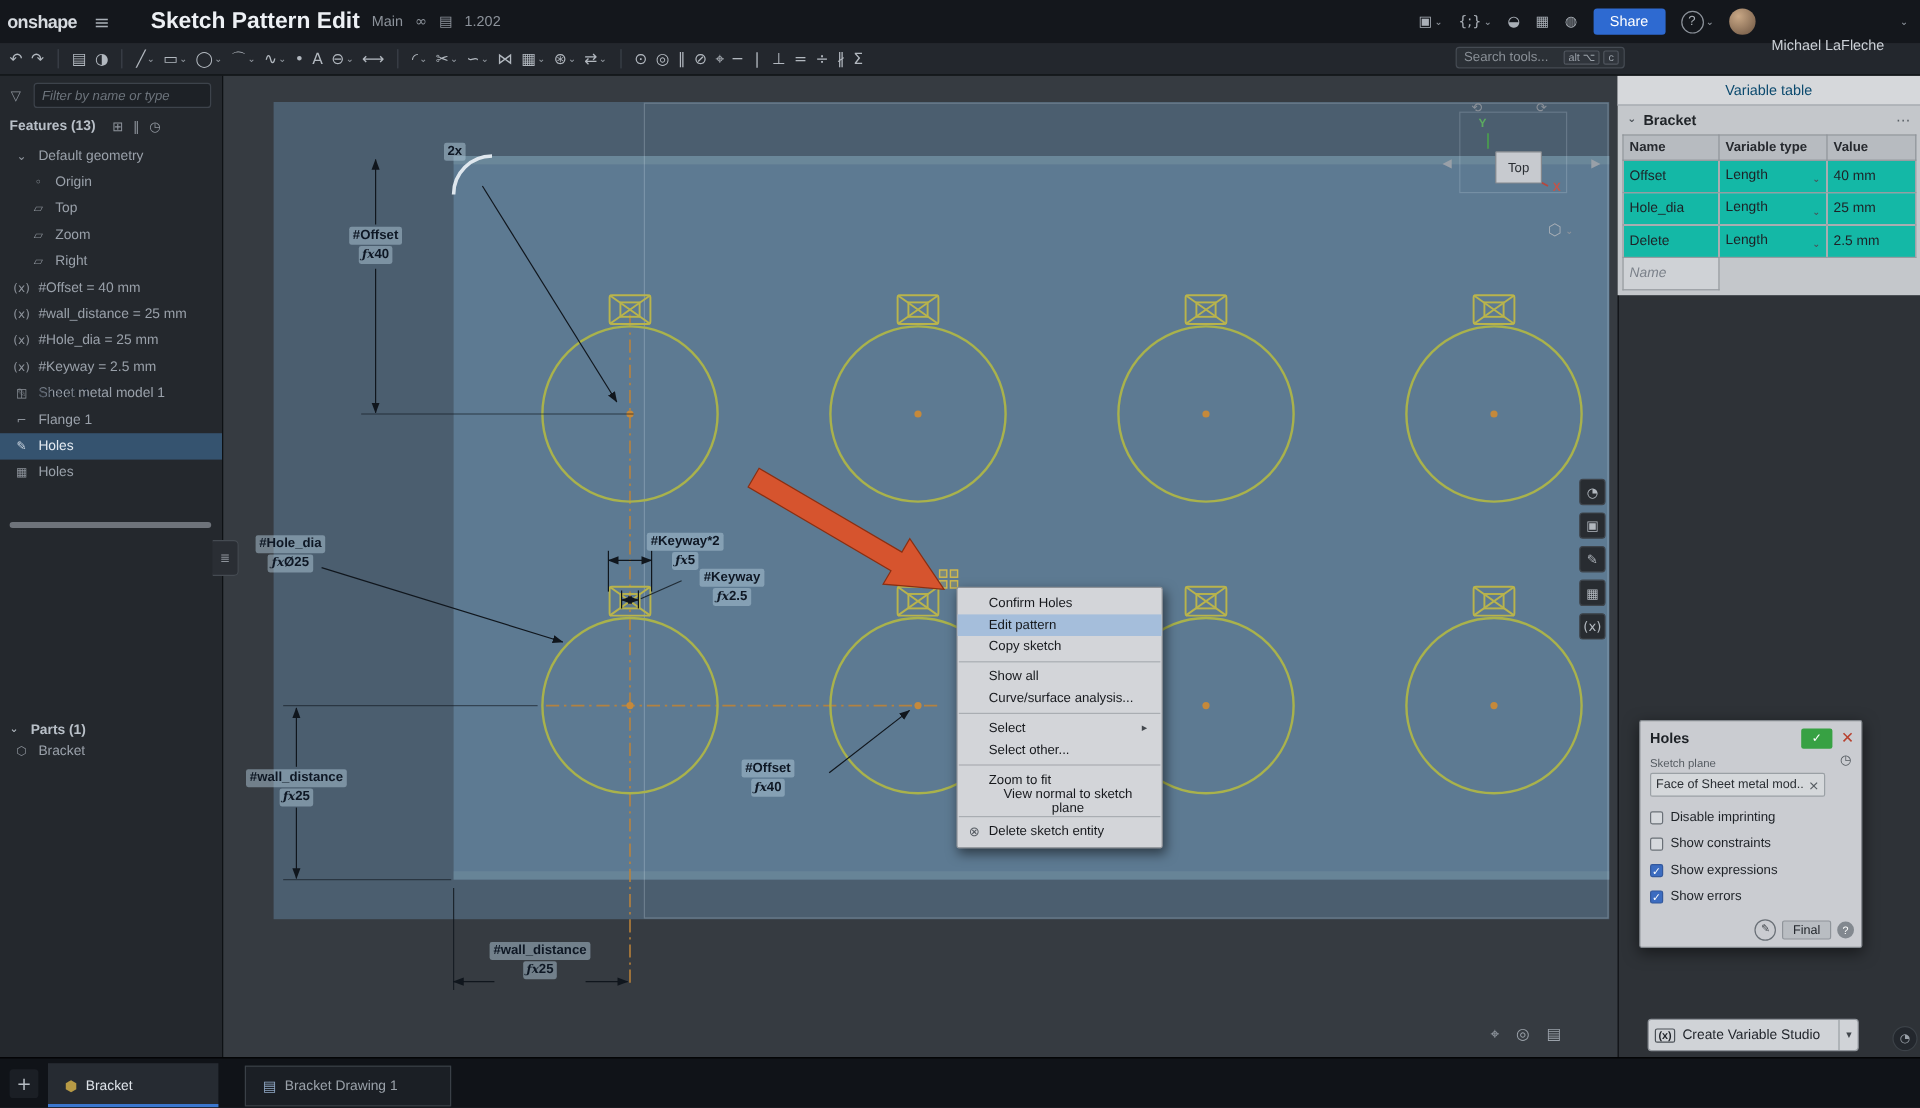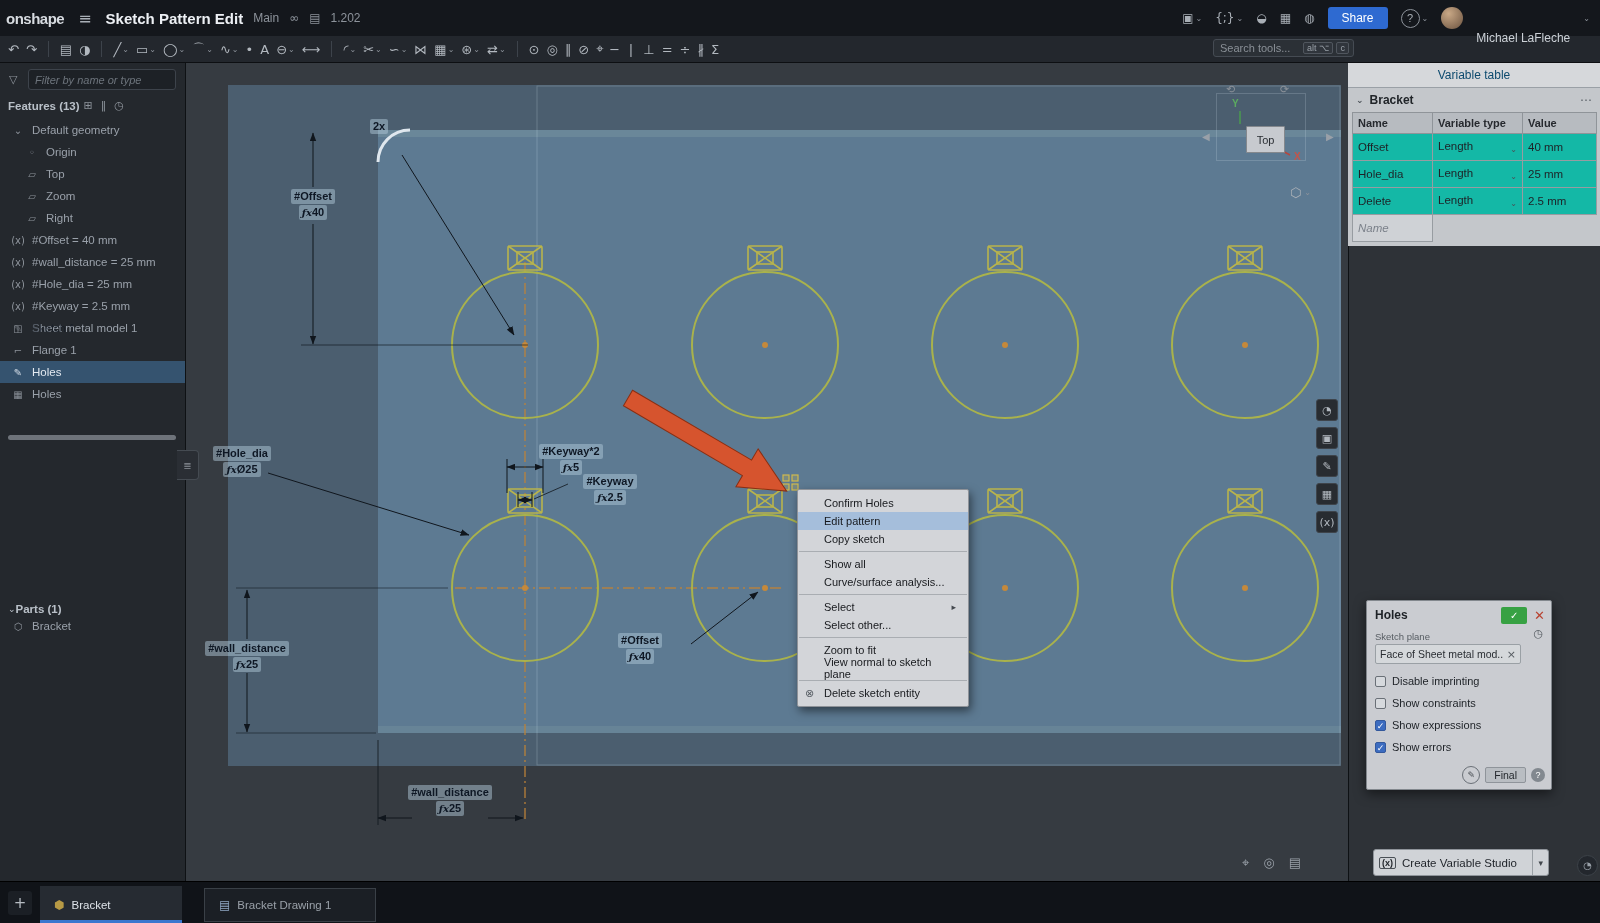--- a/index.html
+++ b/index.html
@@ -2,21 +2,21 @@
 <html><head>
 <meta charset="utf-8">
 <style>
   html,body{margin:0;padding:0;background:#0b0d10;}
   #app{position:relative;width:1600px;height:923px;background:#363b41;font-family:"Liberation Sans",sans-serif;overflow:hidden;color:#c6cbd1;}
   .glyph{font-family:"DejaVu Sans",sans-serif;}
   
   #topbar{position:absolute;left:0;top:0;width:100%;height:36px;background:#14171c;display:flex;align-items:center;gap:10px;padding:0 10px 0 6px;box-sizing:border-box;z-index:30;}
   .logo{font-weight:bold;font-size:15px;color:#d7dbe0;letter-spacing:-0.5px;}
   .burger{font-size:16px;color:#a9afb6;margin-left:4px;}
-  .doc-title{font-size:15px;font-weight:bold;color:#edf0f4;margin-left:4px;white-space:nowrap;}
+  .doc-title{font-size:19px;font-weight:bold;color:#edf0f4;margin-left:24px;white-space:nowrap;}
   .muted{color:#8d939b;font-size:12px;}
   .tb-right{margin-left:auto;display:flex;align-items:center;gap:13px;}
   .tbicon{color:#a9afb6;font-size:12px;display:flex;align-items:center;gap:2px;}
   .caret{font-size:8px;color:#8d939b;}
   .share{background:#2e6ad1;color:#fff;font-size:12px;padding:4px 14px;border-radius:3px;}
   .helpc{width:17px;height:17px;border:1px solid #8d939b;border-radius:50%;font-size:11px;display:flex;align-items:center;justify-content:center;color:#a9afb6;}
   .avatar{width:22px;height:22px;border-radius:50%;background:radial-gradient(circle at 35% 30%,#c9a886,#6b5340);}
   .uname{font-size:12px;color:#ccd1d7;white-space:nowrap;margin-top:39px;}
   
   #toolbar{position:absolute;left:0;top:36px;width:100%;height:27px;background:#23272d;border-bottom:1px solid #0d0f12;display:flex;align-items:center;padding:0 8px;box-sizing:border-box;z-index:29;}
@@ -25,38 +25,38 @@
   .tb-sep{width:1px;height:16px;background:#3d434b;margin:0 4px;}
   #search-tools{position:absolute;left:1213px;top:3px;display:flex;align-items:center;gap:3px;background:#2b3036;border:1px solid #454b53;border-radius:3px;padding:1px 4px;}
   #search-tools input{background:transparent;border:none;outline:none;color:#9aa1a9;font-size:11px;width:78px;font-family:inherit;}
   #search-tools input::placeholder{color:#8a9097;}
   kbd.sc{border:1px solid #50565e;background:#30353c;color:#9aa1a9;font-size:9px;padding:0 3px;border-radius:2px;font-family:inherit;}
   
   #leftpanel{position:absolute;left:0;top:63px;width:186px;height:818px;background:#24282d;border-right:1px solid #0e1114;box-sizing:border-box;z-index:10;}
   .flt{position:absolute;left:9px;top:10px;color:#8d939b;font-size:11px;}
   #filter-input{position:absolute;left:28px;top:6px;width:148px;height:21px;background:#1d2126;border:1px solid #3d434b;border-radius:3px;color:#aab0b8;font-size:11px;padding:0 6px;box-sizing:border-box;font-family:inherit;}
   #filter-input::placeholder{color:#6d747c;font-style:italic;}
-  .phead{position:absolute;left:8px;display:flex;align-items:center;gap:0;font-size:11.5px;font-weight:bold;color:#b9c0c8;width:172px;}
+  .phead{position:absolute;left:8px;display:flex;align-items:flex-start;gap:10px;font-size:11.5px;font-weight:bold;color:#b9c0c8;width:172px;}
   #feat-icons{display:flex;gap:8px;margin-left:4px;color:#8d939b;font-weight:normal;font-size:11px;}
   #feature-tree{position:absolute;left:0;top:56px;width:100%;}
   #parts-list{position:absolute;left:0;top:552px;width:100%;}
   .trow{height:22px;display:flex;align-items:center;gap:6px;padding-left:10px;font-size:11.5px;color:#9aa1aa;box-sizing:border-box;}
   .trow .ticon{width:16px;text-align:center;font-size:10px;color:#8d939b;font-family:"DejaVu Sans",sans-serif;flex:none;}
   .trow.sel{background:#35536f;color:#e4eaf1;}
   .trow.sel .ticon{color:#cfd9e4;}
   .trow.dim{opacity:0.55;}
   #scroll-thumb{position:absolute;left:8px;top:372px;width:168px;height:5px;border-radius:3px;background:#6e737a;}
   #panel-handle{position:absolute;left:177px;top:450px;width:21px;height:28px;background:#2a2e34;border:1px solid #454b52;border-left:none;border-radius:0 4px 4px 0;z-index:11;display:flex;align-items:center;justify-content:center;color:#8d939b;font-size:10px;}
   
   #canvas{position:absolute;left:186px;top:63px;width:1162px;height:818px;z-index:1;overflow:hidden;}
   .dim{position:absolute;text-align:center;font-size:11px;color:#0e1724;line-height:15px;z-index:5;}
   .chip{background:rgba(173,197,214,0.5);padding:0 3px;border-radius:2px;display:table;margin:0 auto 1px;font-weight:bold;white-space:nowrap;}
   .chip i{font-style:italic;font-weight:600;font-family:"DejaVu Serif",serif;font-size:10px;}
   #ctx-menu{position:absolute;left:611px;top:426px;width:170px;background:#d3d5d9;border:1px solid #8e9298;box-shadow:2px 4px 10px rgba(0,0,0,0.5);padding:4px 0;z-index:20;border-radius:2px;}
-  .mrow{position:relative;height:18px;display:flex;align-items:center;padding:0 12px 0 26px;font-size:11px;color:#17191d;}
+  .mrow{position:relative;height:18px;display:flex;align-items:center;padding:0 12px 0 26px;font-size:11px;color:#17191d;text-align:center;}
   .mrow.hl{background:#a5bedb;}
   .micon{position:absolute;left:7px;width:14px;font-size:11px;color:#565c63;}
   .msub{margin-left:auto;font-size:9px;color:#43484e;}
   .msep{height:1px;background:#a9adb2;margin:3px 1px;}
   #vc-top{position:absolute;left:1060px;top:63px;width:37px;height:25px;background:#c7cacf;border:1px solid #84888d;color:#2a2e33;font-size:11px;display:flex;align-items:center;justify-content:center;z-index:6;border-radius:1px;}
   #vc-frame{position:absolute;left:1030px;top:30px;width:88px;height:66px;border:1px solid rgba(230,240,250,0.18);z-index:5;}
   .vc-txt{position:absolute;z-index:6;font-size:10px;font-weight:bold;}
   .vc-ar{position:absolute;z-index:6;color:#99a0a8;font-size:10px;}
   .vc-rot{position:absolute;z-index:6;color:#8a9098;font-size:11px;}
   #vc-iso{position:absolute;left:1104px;top:122px;display:flex;gap:3px;align-items:center;color:#aab0b7;font-size:13px;z-index:6;}

